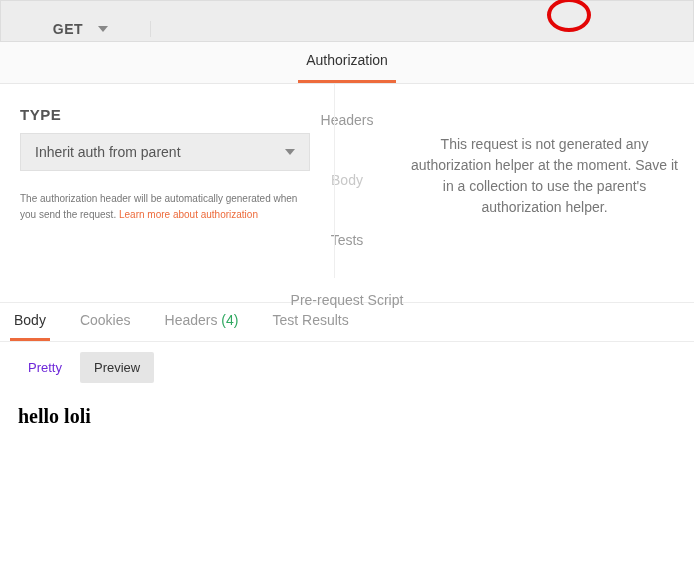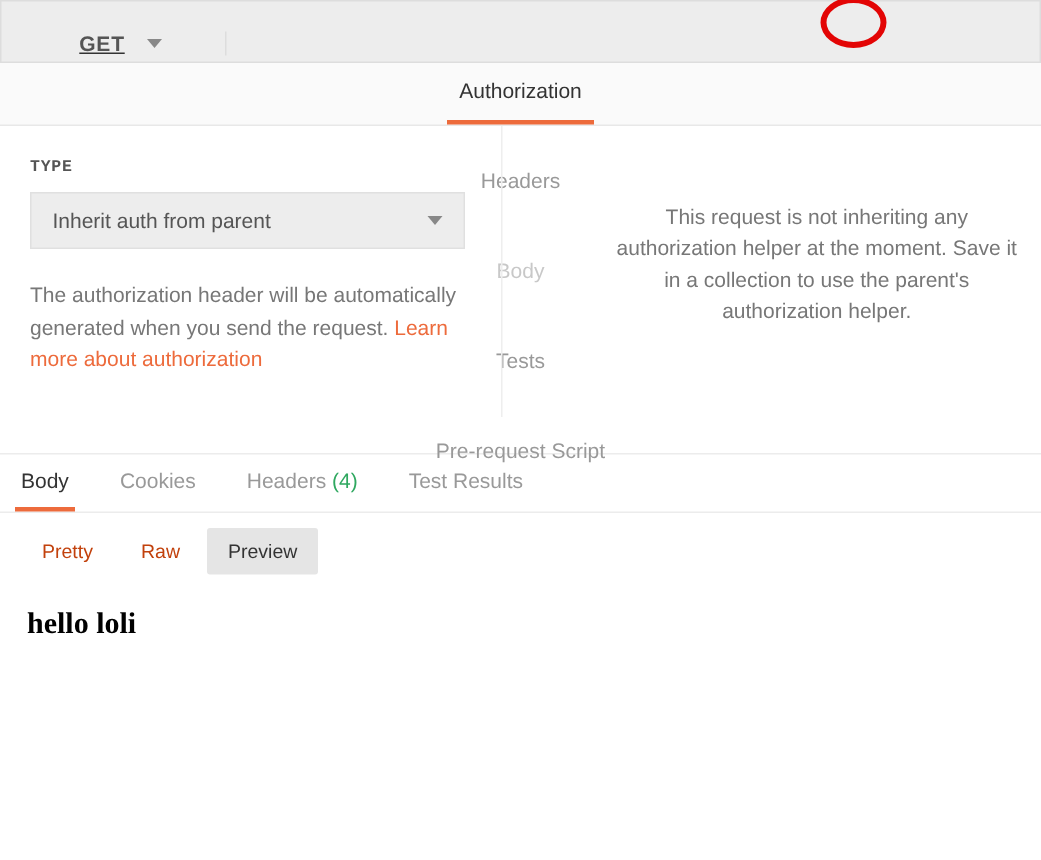--- a/index.html
+++ b/index.html
@@ -1,46 +1,46 @@
 <!DOCTYPE html>
 <html><head>
   <meta charset="utf-8">
   <style>
     * { margin: 0; padding: 0; box-sizing: border-box; }
     body { font-family: -apple-system, BlinkMacSystemFont, "Segoe UI", Helvetica, Arial, sans-serif; background: #fff; color: #333; width: 694px; }
 
     .request-bar { display: flex; background: #ededed; border: 1px solid #ddd; height: 42px; margin: 0; }
-    .method-select { display: flex; align-items: center; justify-content: center; gap: 15px; width: 130px; border-right: 1px solid #ddd; margin: 20px 0 4px 20px; padding-right: 10px; background: #ededed; cursor: pointer; text-decoration: underline; }
+    .method-select { display: flex; align-items: center; justify-content: center; gap: 15px; width: 130px; border-right: 1px solid #ddd; margin: 20px 0 4px 20px; padding-right: 10px; background: #ededed; cursor: pointer; }
     .method-select .label { color: #555; font-weight: 600; font-size: 14px; letter-spacing: 0.5px; }
     .caret-down { width: 0; height: 0; border-left: 5px solid transparent; border-right: 5px solid transparent; border-top: 6px solid #888; }
     .url-input { flex: 1; display: flex; align-items: center; padding-left: 16px; color: #565656; font-size: 14px; position: relative; }
     .url-input input { border: none; background: transparent; width: 100%; font-size: 14px; color: #565656; outline: none; }
     .red-circle { position: absolute; left: 396px; top: -3px; width: 44px; height: 34px; border: 4px solid #e30505; border-radius: 50%; pointer-events: none; }
 
     .tabs { display: flex; padding: 0 10px; border-bottom: 1px solid #e8e8e8; background: #fafafa; height: 42px; align-items: center; gap: 20px; flex-direction: column; }
     .tab { padding: 10px 8px 12px; color: #999; font-size: 14px; cursor: pointer; border-bottom: 3px solid transparent; margin-bottom: -1px; }
     .tab.active { color: #333; border-bottom-color: #ed6b3c; }
     .tab.faded { color: #c8c8c8; }
 
     .auth-panel { display: flex; }
     .auth-left { width: 335px; padding: 22px 20px; border-right: 1px solid #eee; }
-    .type-label { font-size: 11px; font-weight: 600; color: #555; letter-spacing: 0.5px; margin-bottom: 10px; font-family: Liberation Mono, monospace; }
+    .type-label { font-size: 15px; font-weight: 600; color: #555; letter-spacing: 0.5px; margin-bottom: 10px; }
     .dropdown { display: flex; align-items: center; justify-content: space-between; background: #ededed; border: 1px solid #e0e0e0; padding: 10px 14px; width: 290px; cursor: pointer; margin-bottom: 20px; }
     .dropdown .dd-label { color: #555; font-size: 14px; }
-    .auth-desc { color: #777; font-size: 14px; line-height: 1.55; max-width: 300px; }
+    .auth-desc { color: #777; font-size: 10px; line-height: 1.55; max-width: 300px; }
     .auth-desc .link { color: #ed6b3c; cursor: pointer; }
     .auth-right { flex: 1; padding: 50px 10px 60px 70px; color: #777; font-size: 14px; text-align: center; line-height: 1.5; }
 
     .resp-tabs { display: flex; padding: 0 10px; border-top: 1px solid #ececec; border-bottom: 1px solid #ececec; height: 40px; align-items: center; gap: 26px; margin-top: 24px; }
     .resp-tab { padding: 8px 4px 10px; color: #999; font-size: 14px; cursor: pointer; border-bottom: 3px solid transparent; margin-bottom: -1px; }
     .resp-tab.active { color: #333; border-bottom-color: #ed6b3c; }
     .resp-tab .count { color: #2fa860; }
 
     .view-tabs { display: flex; gap: 4px; padding: 10px 14px 14px; align-items: center; }
-    .view-tab { padding: 8px 14px; color: #c2410c; font-size: 13px; cursor: pointer; border-radius: 2px; }
+    .view-tab { padding: 8px 14px; color: #6d28d9; font-size: 13px; cursor: pointer; border-radius: 2px; }
     .view-tab.active { background: #e5e5e5; color: #333; }
 
     .preview-body { padding: 8px 18px 32px; font-family: "Times New Roman", serif; font-size: 20px; font-weight: bold; color: #000; }
   </style>
 </head>
 <body>
 
 <div class="request-bar">
   <div class="method-select">
     <span class="label">GET</span>
@@ -64,33 +64,32 @@
     <div class="type-label">TYPE</div>
     <div class="dropdown">
       <span class="dd-label">Inherit auth from parent</span>
       <span class="caret-down"></span>
     </div>
     <div class="auth-desc">
       <span>The authorization header will be automatically generated when you send the request. </span><span class="link">Learn more about authorization</span>
     </div>
   </div>
   <div class="auth-right">
-    <span>This request is not inheriting any authorization helper at the moment. Save it in a collection to use the parent's authorization helper.</span>
+    <span>This request is not generated any authorization helper at the moment. Save it in a collection to use the parent's authorization helper.</span>
   </div>
 </div>
 
 <div class="resp-tabs">
   <div class="resp-tab active">Body</div>
   <div class="resp-tab">Cookies</div>
   <div class="resp-tab">
     <span>Headers</span>
     <span class="count">(4)</span>
   </div>
   <div class="resp-tab">Test Results</div>
 </div>
 
 <div class="view-tabs">
   <div class="view-tab">Pretty</div>
-  <div class="view-tab">Raw</div>
   <div class="view-tab active">Preview</div>
 </div>
 
 <div class="preview-body">hello loli</div>
 
 </body></html>

